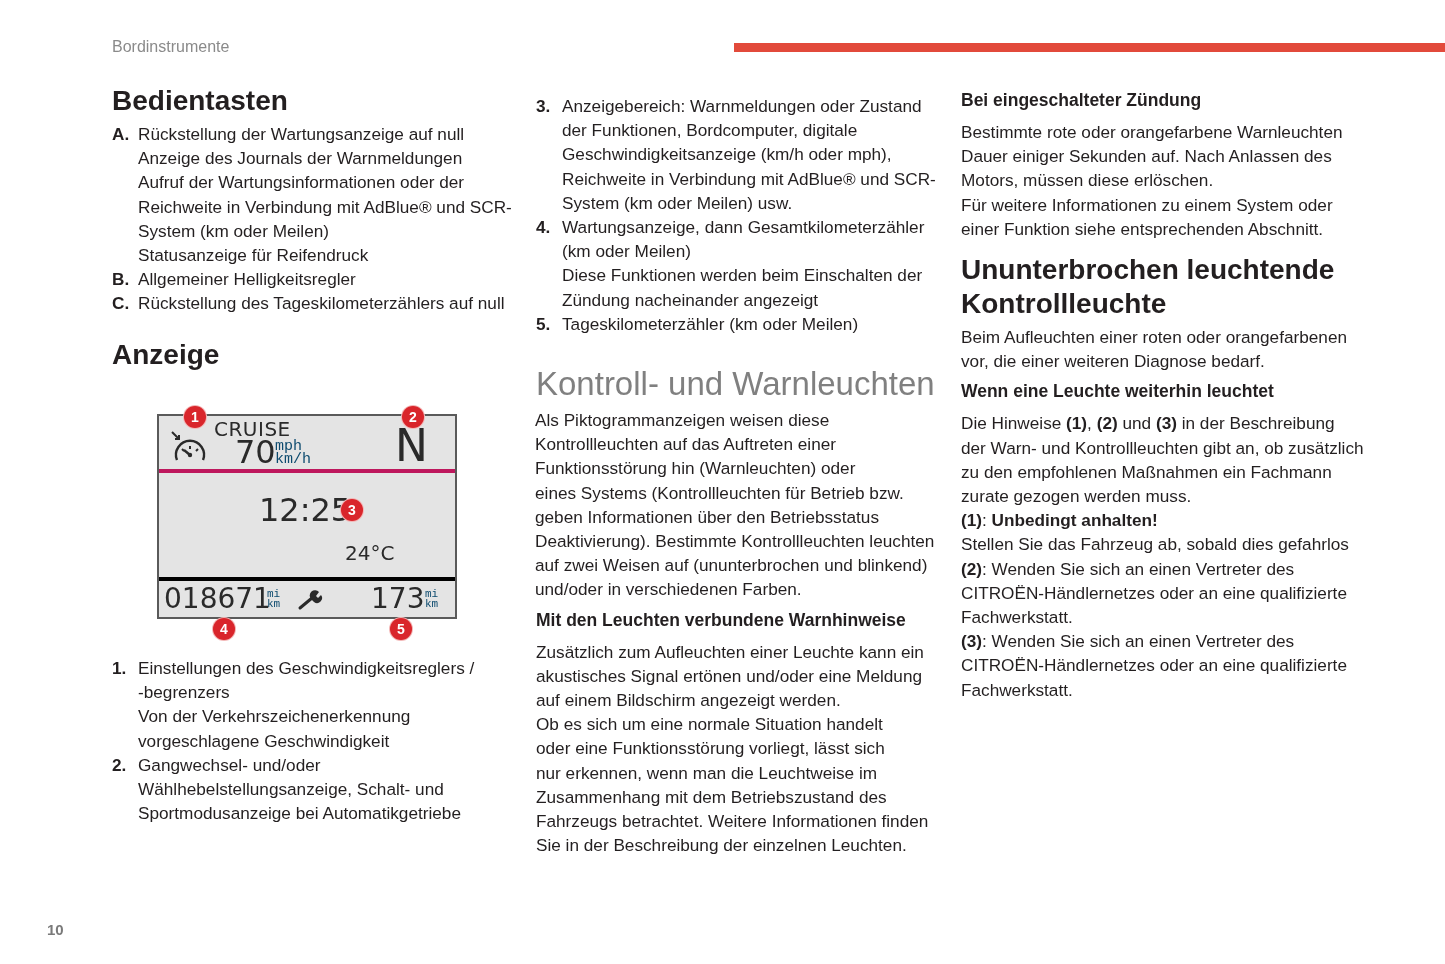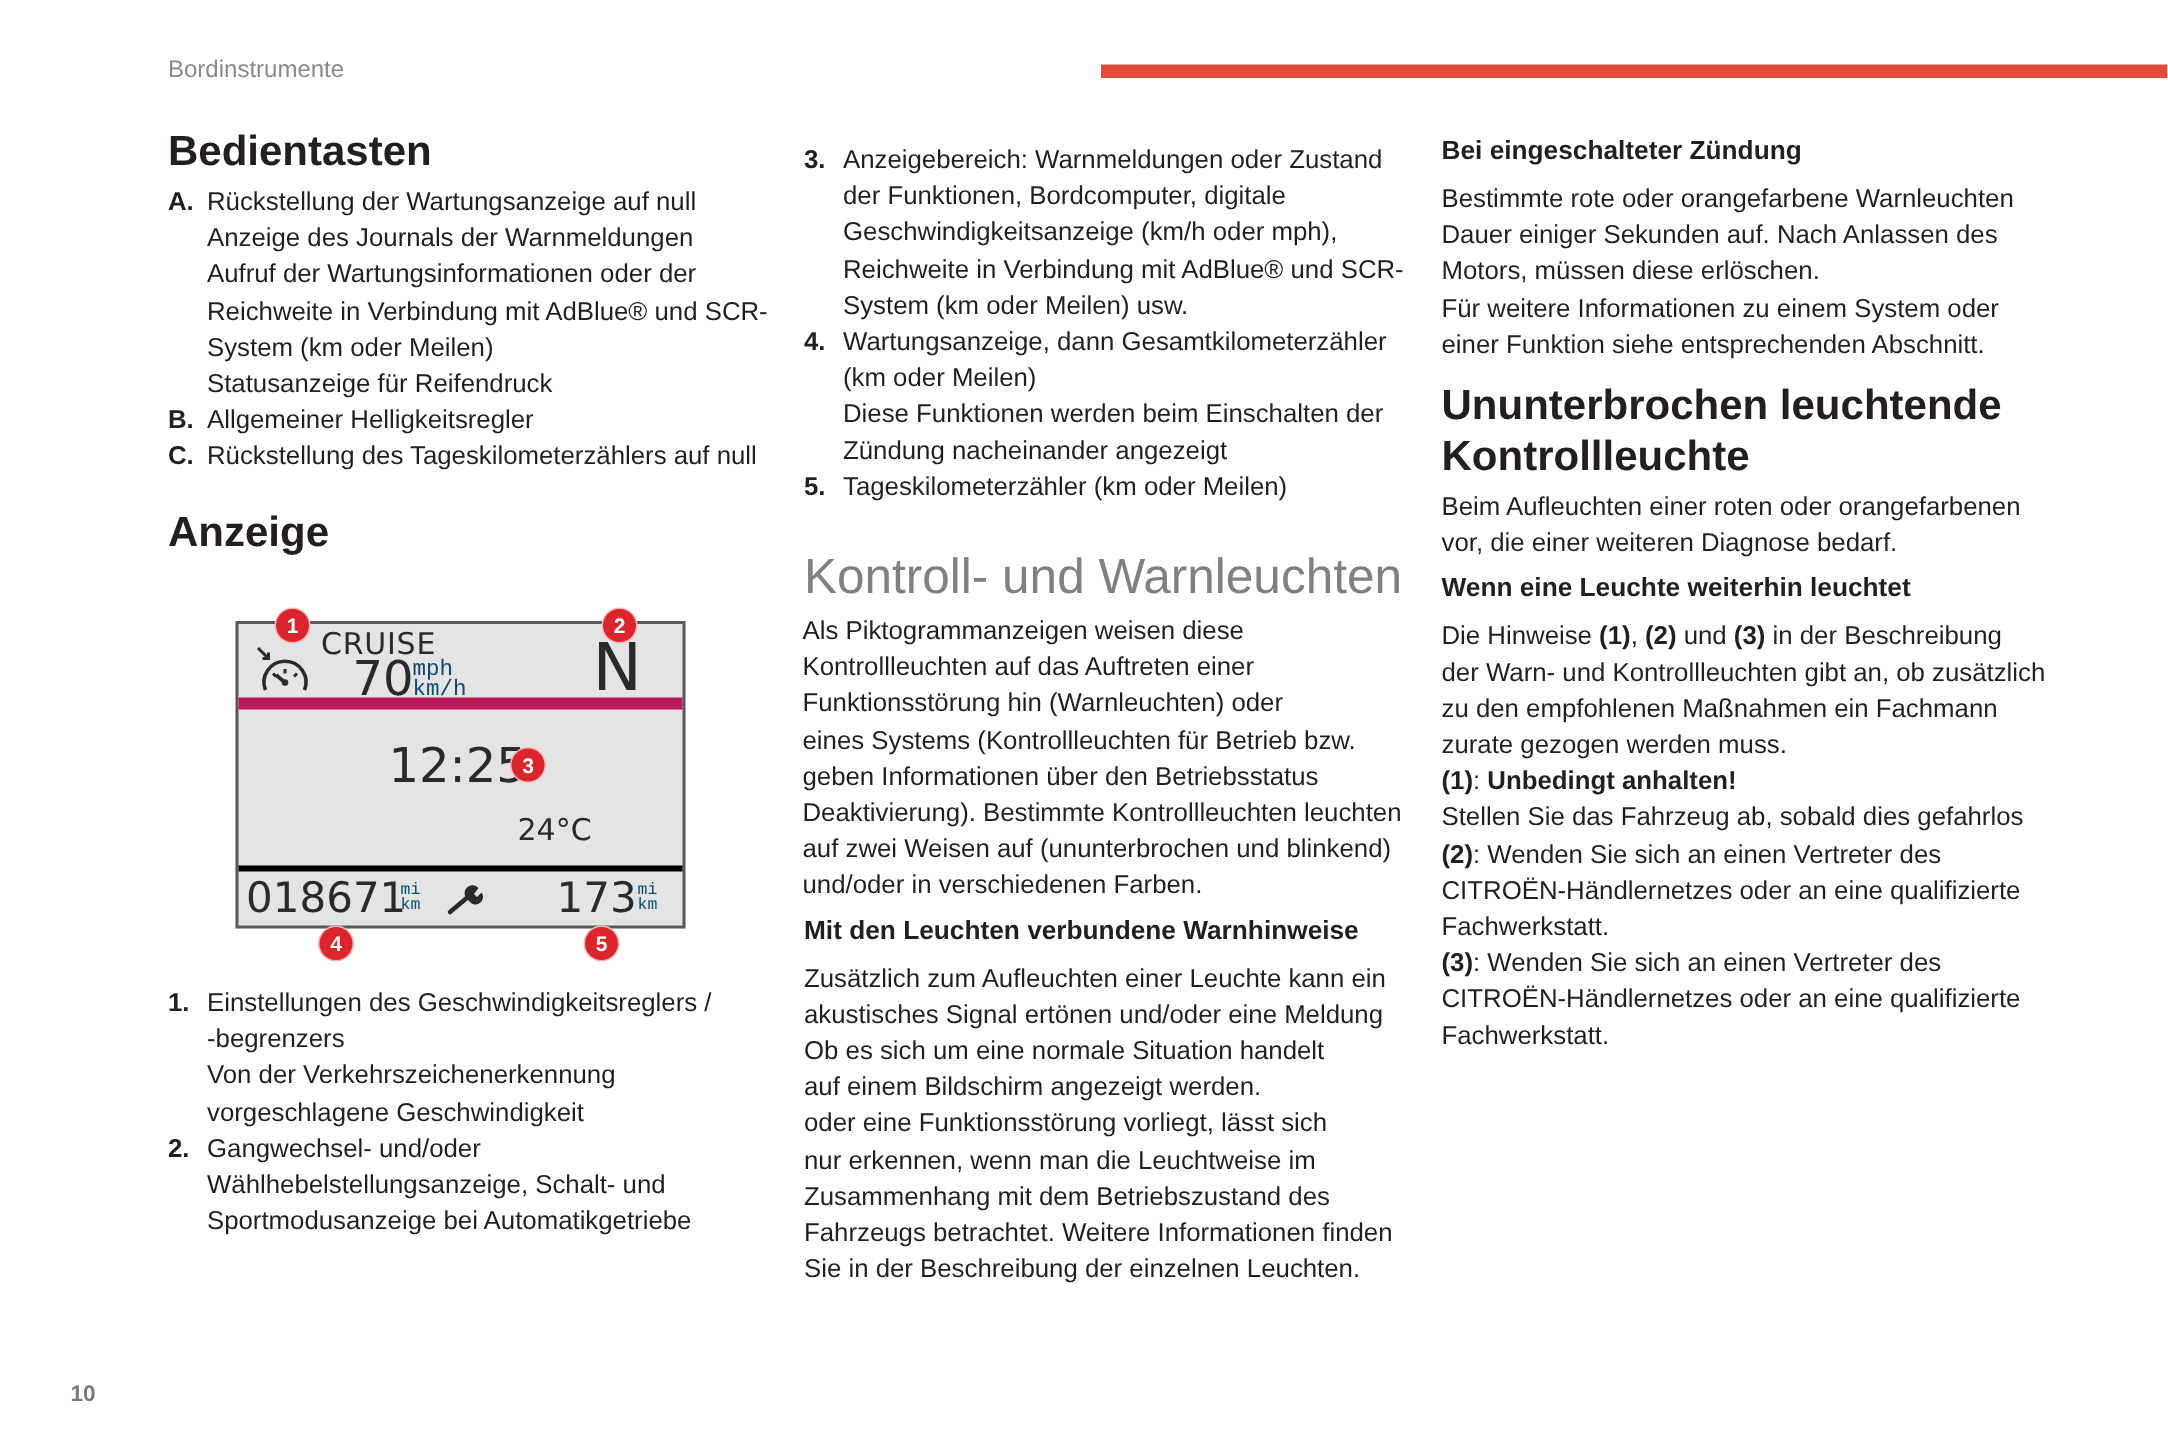--- a/index.html
+++ b/index.html
@@ -20,21 +20,21 @@
   h3.sub { font-size:17.5px; font-weight:bold; margin:0; line-height:24px; }
 
   .list-item { display:flex; }
   .list-marker { width:26px; flex:0 0 26px; font-weight:bold; }
   .list-body { flex:1; }
   .b { font-weight:bold; }
 
   
   .dash { position:absolute; left:157px; top:414px; width:300px; height:205px;
           background:#e4e4e4; border:2px solid #5a5a5a; box-sizing:border-box; }
-  .dash-row1 { position:absolute; left:0; top:0; width:100%; height:57px; border-bottom:8px solid #be185d; box-sizing:border-box; }
+  .dash-row1 { position:absolute; left:0; top:0; width:100%; height:57px; border-bottom:4px solid #be185d; box-sizing:border-box; }
   .dash-row3 { position:absolute; left:0; bottom:0; width:100%; height:40px; border-top:4px solid #000000; box-sizing:border-box; }
   .dtxt { position:absolute; color:#2a2a2a; font-family:"DejaVu Sans", sans-serif; }
   .badge { position:absolute; width:22px; height:22px; border-radius:50%; background:#d9252b;
            color:#fff; font-size:14px; font-weight:bold; text-align:center; line-height:22px;
            font-family:"Liberation Sans", sans-serif; box-shadow:0 0 0 1px #f3b7b7; }
   .unit-stack { position:absolute; font-size:11px; line-height:10px; color:#0c4a6e; font-family:Liberation Mono, monospace; }
 </style>
 </head>
 <body>
 
@@ -167,22 +167,22 @@
     <div>eines Systems (Kontrollleuchten für Betrieb bzw.</div>
     <div>geben Informationen über den Betriebsstatus</div>
     <div>Deaktivierung). Bestimmte Kontrollleuchten leuchten</div>
     <div>auf zwei Weisen auf (ununterbrochen und blinkend)</div>
     <div>und/oder in verschiedenen Farben.</div>
   </div>
   <h3 class="sub" style="margin-top:6px">Mit den Leuchten verbundene Warnhinweise</h3>
   <div style="margin-top:8px">
     <div>Zusätzlich zum Aufleuchten einer Leuchte kann ein</div>
     <div>akustisches Signal ertönen und/oder eine Meldung</div>
+    <div>auf einem Bildschirm angezeigt werden.</div>
     <div>Ob es sich um eine normale Situation handelt</div>
-    <div>auf einem Bildschirm angezeigt werden.</div>
     <div>oder eine Funktionsstörung vorliegt, lässt sich</div>
     <div>nur erkennen, wenn man die Leuchtweise im</div>
     <div>Zusammenhang mit dem Betriebszustand des</div>
     <div>Fahrzeugs betrachtet. Weitere Informationen finden</div>
     <div>Sie in der Beschreibung der einzelnen Leuchten.</div>
   </div>
 </div>
 
 <div class="col col3" style="width:420px">
   <h3 class="sub">Bei eingeschalteter Zündung</h3>

